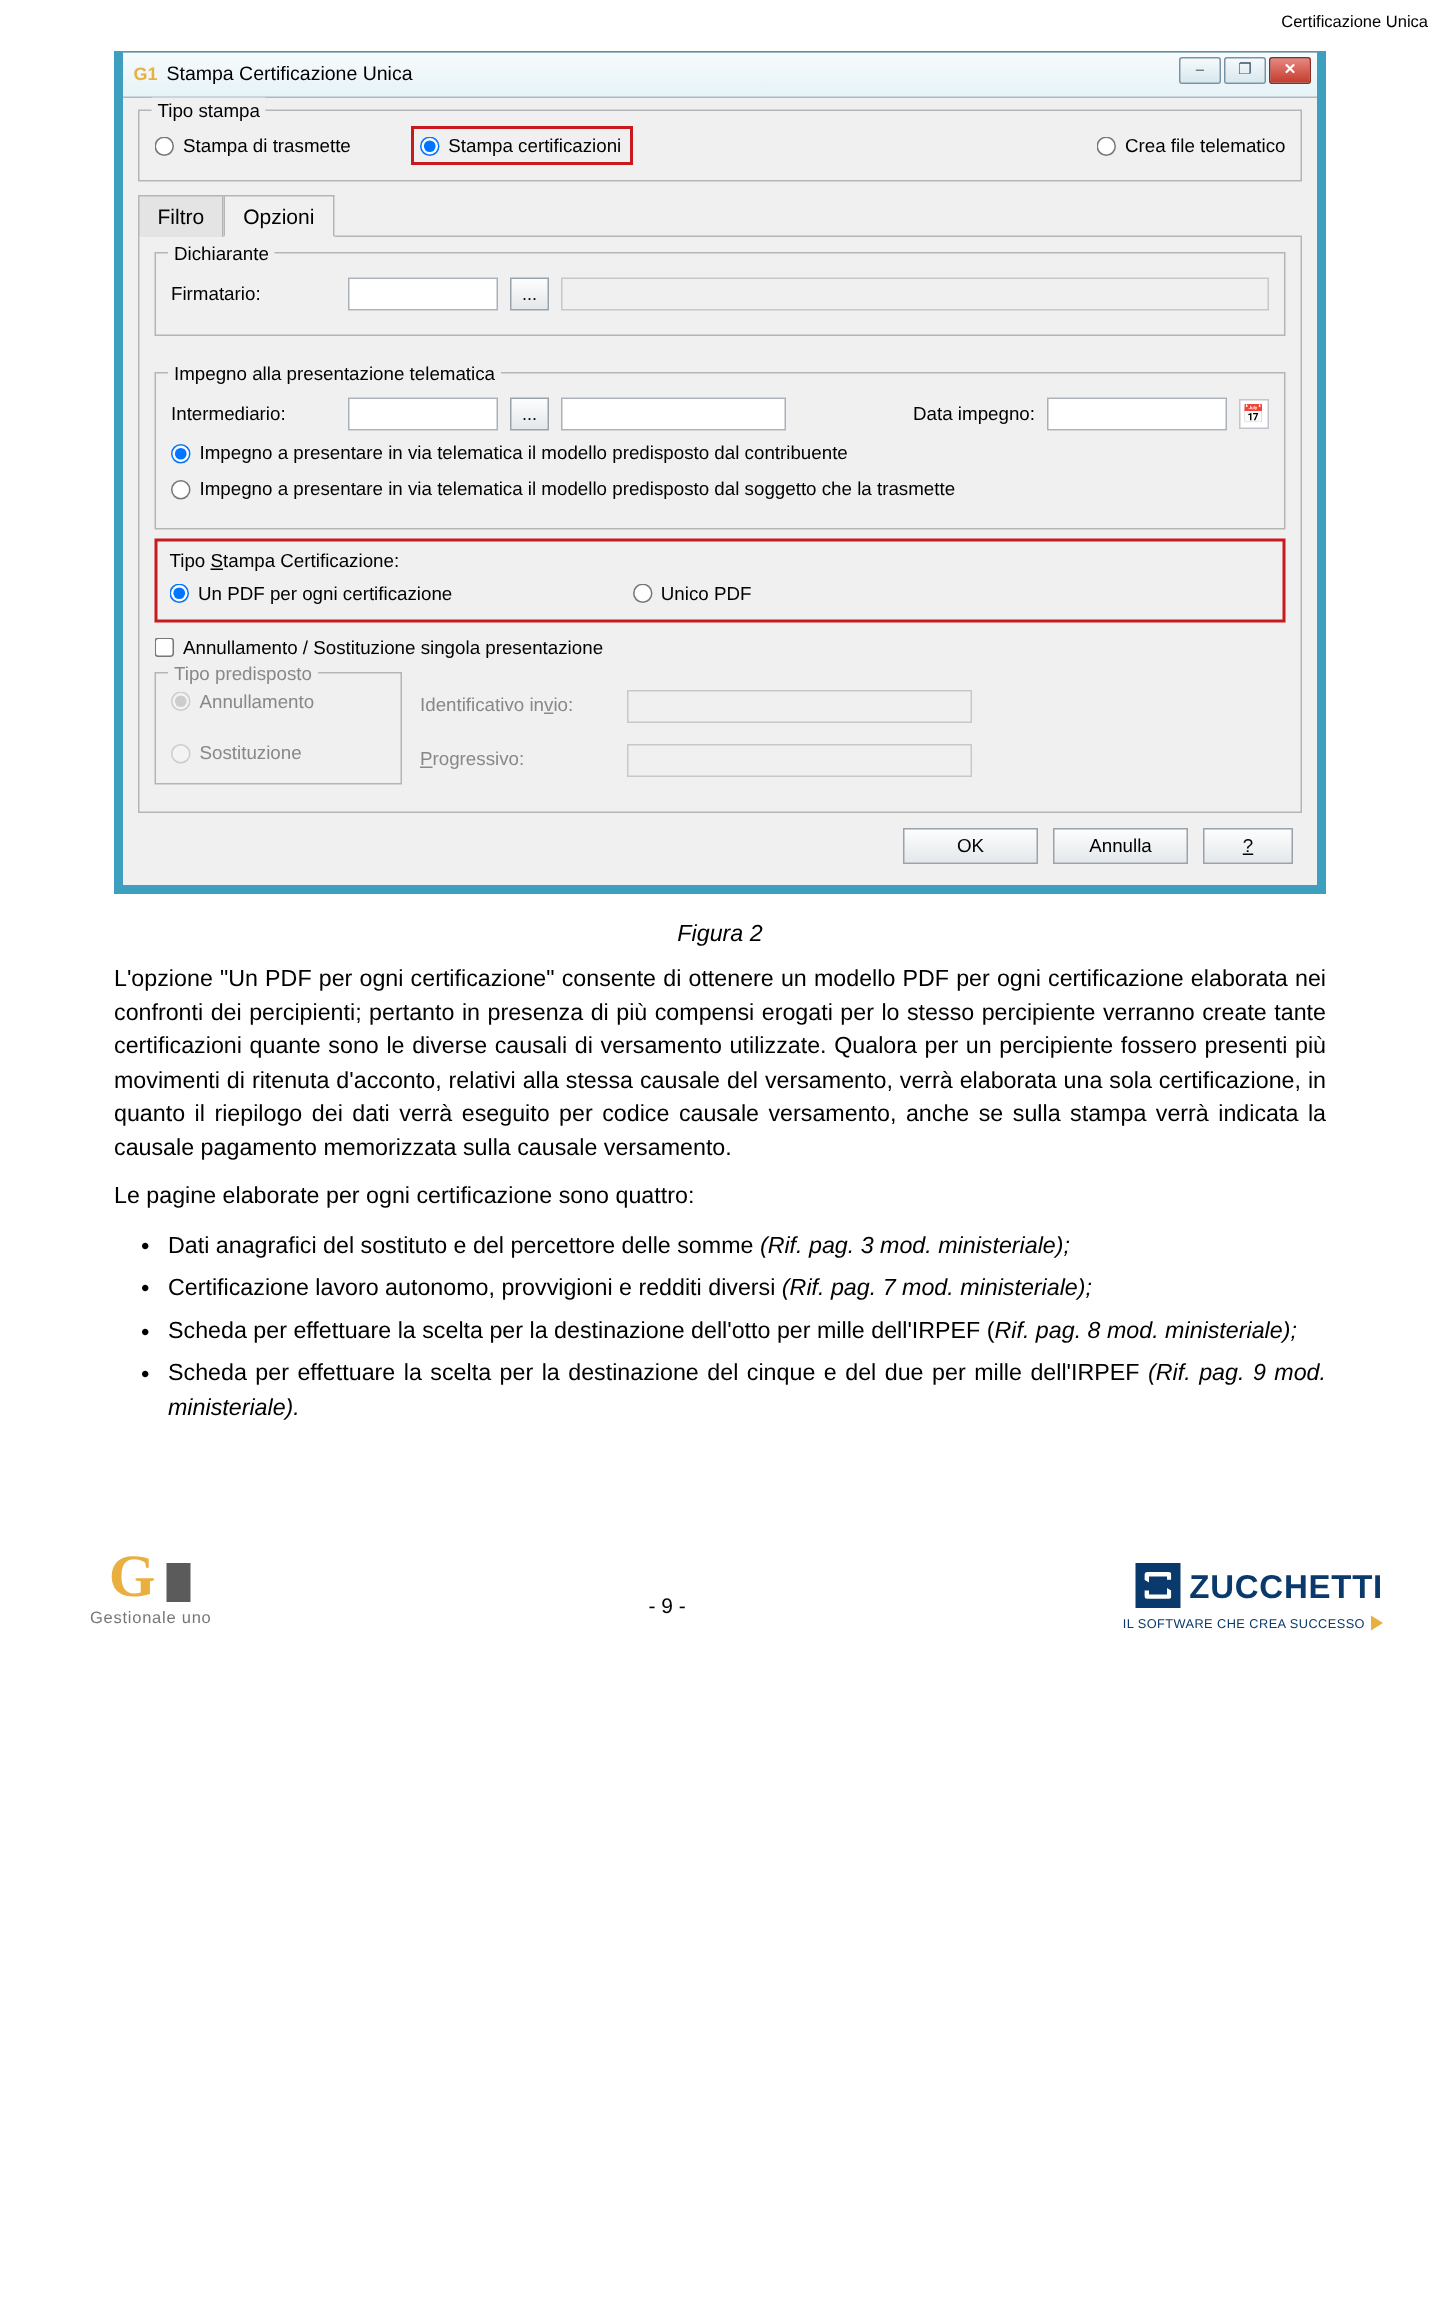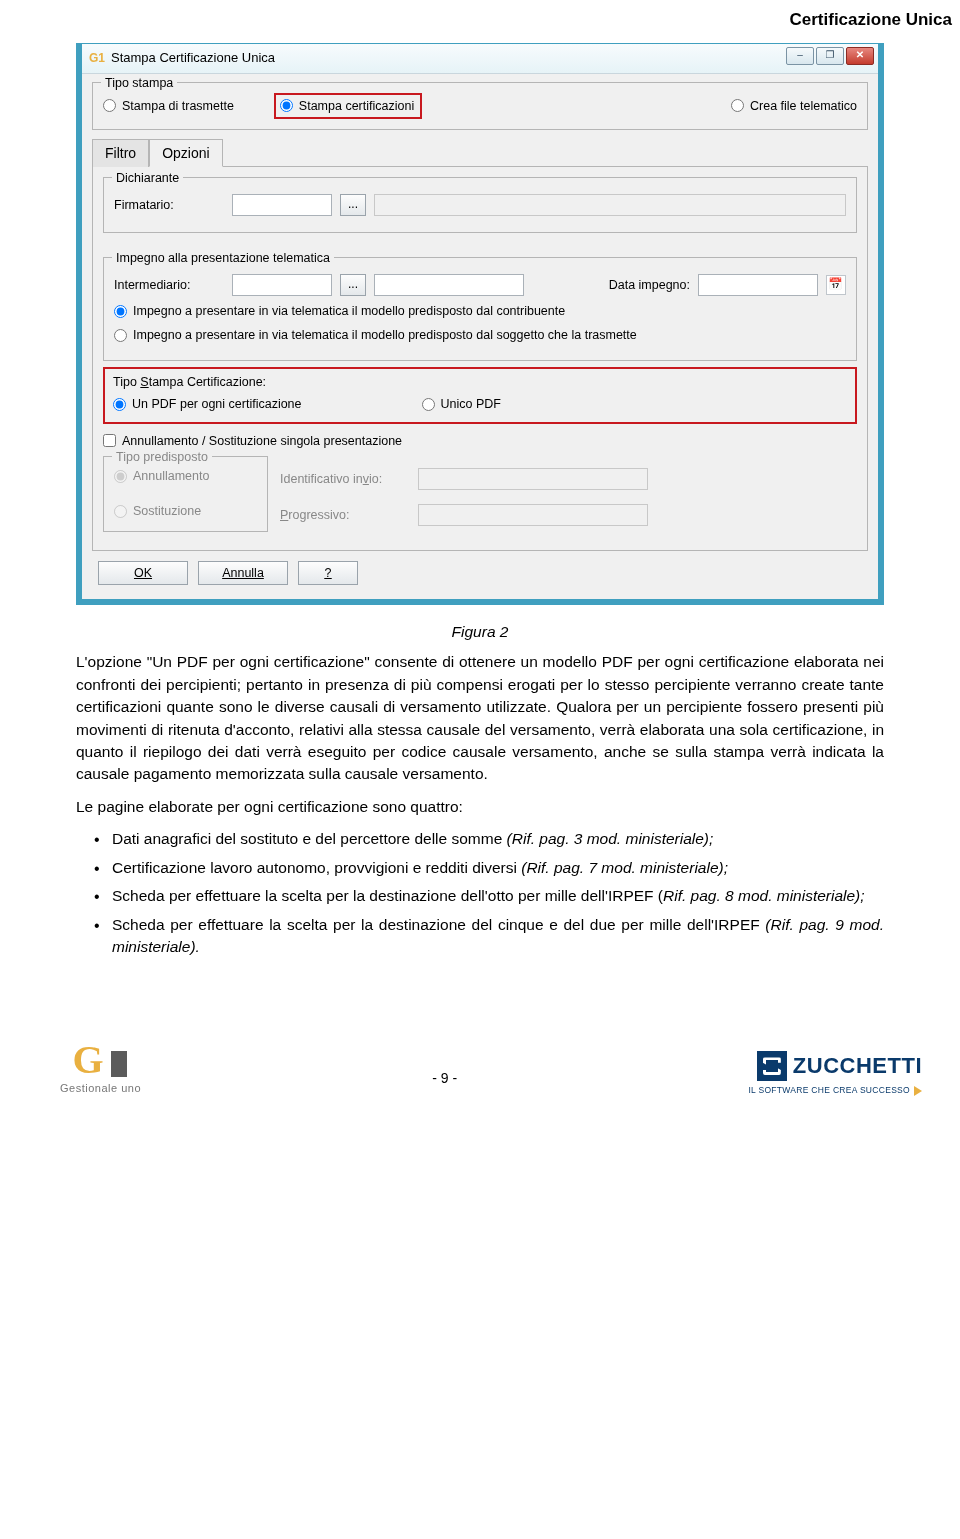--- a/index.html
+++ b/index.html
@@ -7,22 +7,22 @@
     font-family: Arial, Helvetica, sans-serif;
     background: #fff;
     width: 960px;
     margin: 0 auto;
     color: #000;
     font-size: 15.5px;
     line-height: 1.45;
   }
   .page-header {
     text-align: right;
-    font-size: 17px;
-    font-weight: bold;
+    font-size: 11px;
+    font-weight: normal;
     padding: 8px 8px 4px 0;
   }
 
   
   .screenshot-wrap {
     padding: 6px 76px 0 76px;
   }
   .win {
     border: 6px solid #3f9fbf;
     border-top-width: 1px;
@@ -172,23 +172,22 @@
     border: 2.5px solid #c8191f;
     padding: 4px 8px 8px 8px;
     margin-top: 6px;
   }
   .hl-red-block .subtitle { font-size: 12.5px; margin-bottom: 4px; }
   .hl-red-block .subtitle .u { text-decoration: underline; }
 
   .ro-label { color: #888; }
 
   .dlg-buttons {
-    display: flex; gap: 10px;
+    display: flex; justify-content: flex-end; gap: 10px;
     padding: 10px 6px 4px 6px;
-    text-decoration: underline;
   }
   .dlg-btn {
     width: 90px; height: 24px;
     border: 1px solid #9aa3ab;
     background: linear-gradient(#fdfdfd, #e4e8eb);
     display: inline-flex; align-items: center; justify-content: center;
     font-size: 12.5px;
   }
   .dlg-btn .u { text-decoration: underline; }
 
@@ -232,21 +231,21 @@
   .g1-mark .one {
     position: absolute; right: 2px; bottom: 2px;
     width: 16px; height: 26px;
     background: #5b5b5b;
   }
   .g1-text { font-size: 11px; color: #777; letter-spacing: 0.5px; }
 
   .page-no { font-size: 14px; align-self: flex-end; padding-bottom: 8px; }
 
   .zucchetti { display: flex; flex-direction: column; align-items: flex-end; }
-  .z-row { display: flex; align-items: center; gap: 6px; }
+  .z-row { display: flex; align-items: flex-start; gap: 6px; }
   .z-mark {
     width: 30px; height: 30px;
     background: #0a3a6b;
     position: relative;
   }
   .z-mark::after {
     content: ""; position: absolute;
     top: 6px; left: 6px; right: 6px; bottom: 6px;
     border: 3px solid #fff;
     border-radius: 2px;

